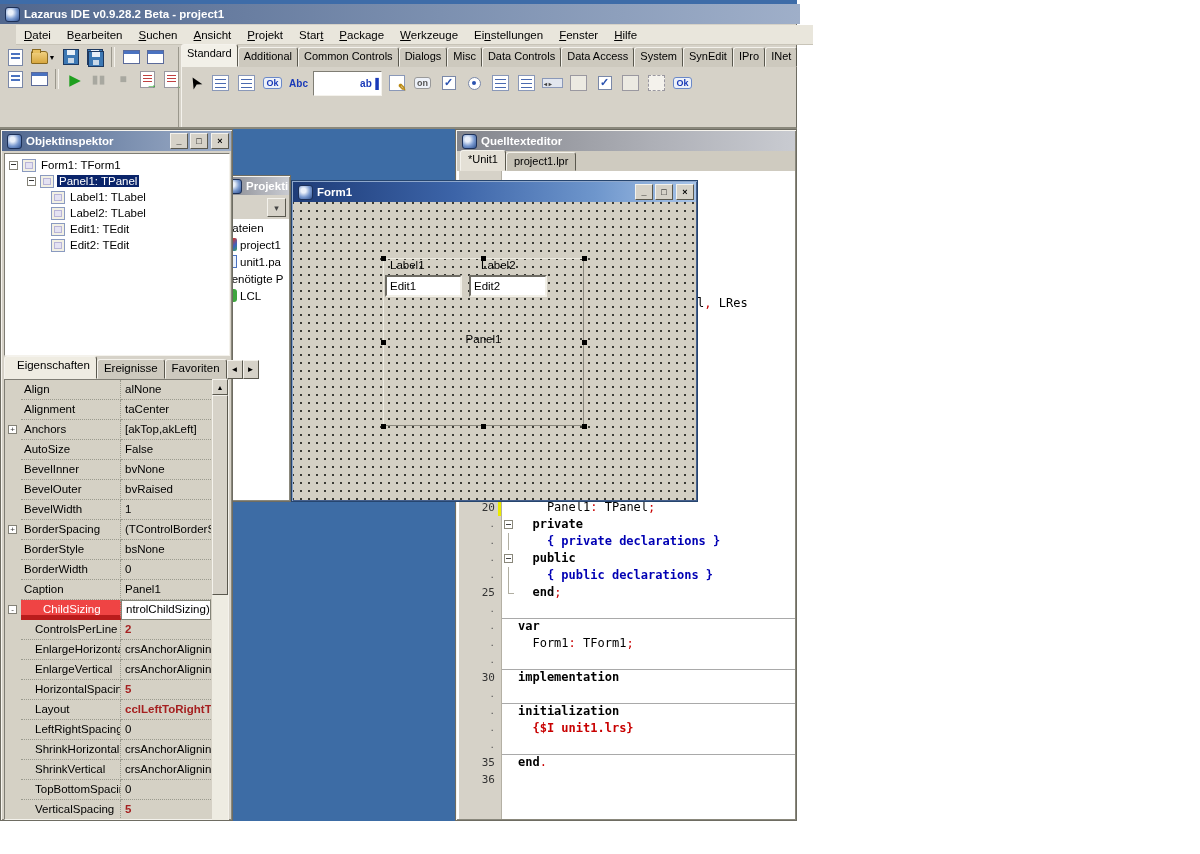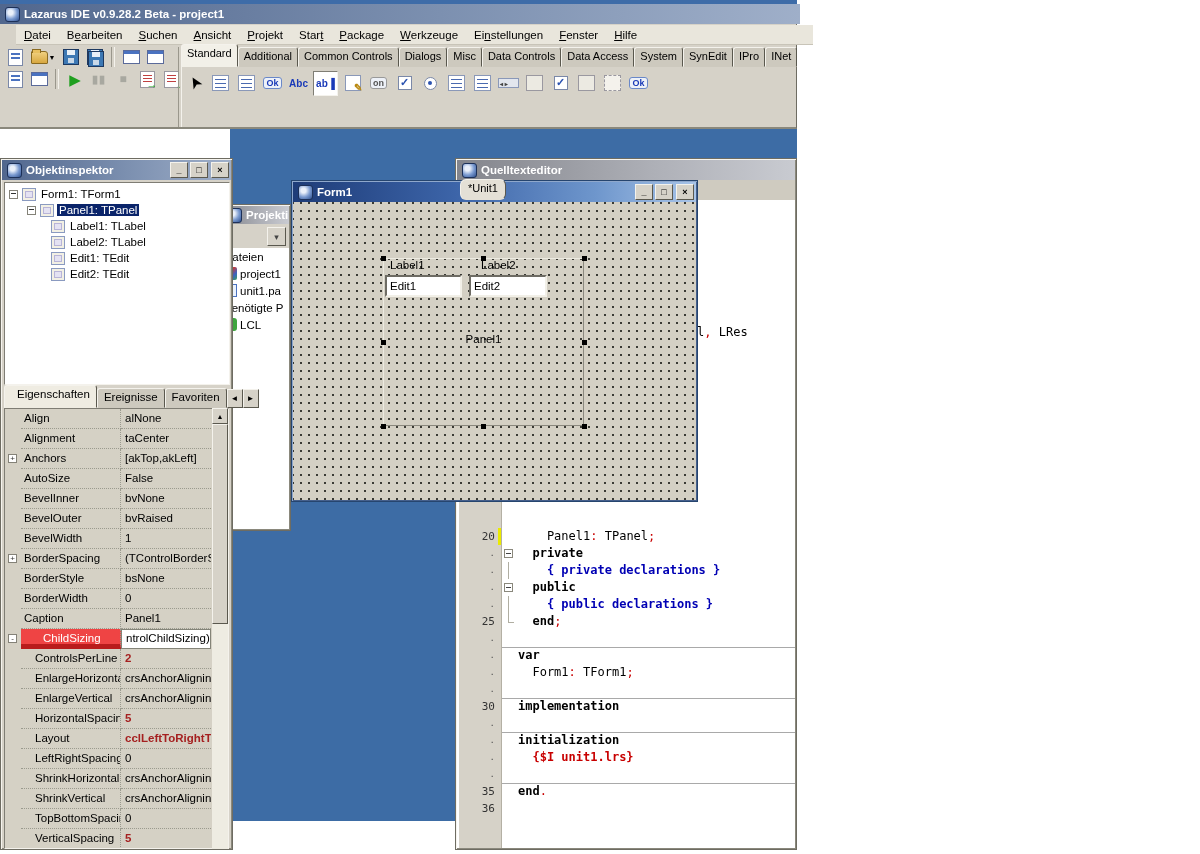--- a/index.html
+++ b/index.html
@@ -1,20 +1,20 @@
 <!DOCTYPE html>
 <html><head>
 <meta charset="utf-8">
 <style>
   html,body{margin:0;padding:0;background:#fff;}
   #root{position:relative;width:1200px;height:854px;background:#fff;overflow:hidden;
         font-family:"Liberation Sans",sans-serif;-webkit-font-smoothing:none;}
   .abs{position:absolute;}
   .raised{border:1px solid;border-color:#F4F2EC #5A584E #5A584E #F4F2EC;}
-  .w-frame{border:1px solid #6E6C62;box-shadow:inset 1px 1px 0 #F6F4EE, inset -1px -1px 0 #8A887C;background:#D6D2C8;margin-top:29px;}
+  .w-frame{border:1px solid #6E6C62;box-shadow:inset 1px 1px 0 #F6F4EE, inset -1px -1px 0 #8A887C;background:#D6D2C8;}
   .titlebar{height:20px;display:flex;align-items:center;color:#fff;font-size:11.5px;font-weight:bold;
             padding-left:3px;overflow:hidden;white-space:nowrap;}
   .tb-active{background:linear-gradient(90deg,#1E3C78 0%,#3C64A8 40%,#6E96CC 75%,#A8C4E8 100%);}
   .tb-main{background:linear-gradient(90deg,#51678E 0%,#7C90B0 55%,#9FAFC9 100%);}
   .tb-gray{background:linear-gradient(90deg,#83858C 0%,#AFB1B8 60%,#C9CBD1 100%);}
   .tb-icon{width:13px;height:13px;border-radius:3px;margin:0 4px 0 2px;flex:none;
            background:radial-gradient(circle at 35% 35%,#EAF0FA 0 20%,#7A9AD0 55%,#2C4E8C 100%);
            border:1px solid #1C3058;}
   .cap-btn{width:16px;height:14px;margin-left:2px;background:#D6D2C8;border:1px solid;
            border-color:#F4F2EC #5A584E #5A584E #F4F2EC;color:#000;font-size:9px;font-weight:bold;
@@ -74,21 +74,21 @@
   .pal-ic .scr{width:17px;height:8px;border:1px solid #8A98B8;background:#E2E6EE;font-size:6px;color:#444;display:flex;align-items:center;justify-content:space-between;padding:0 1px;}
   .pal-ic .memo{width:14px;height:14px;border:1px solid #8A98B8;background:#fff;position:relative;}
   .pal-ic .memo:after{content:"✎";position:absolute;right:-3px;bottom:-3px;color:#B8860B;font-size:10px;}
   .pal-ic .cursor{font-size:14px;color:#000;transform:rotate(-120deg);display:inline-block;}
   
   #desktop{left:230px;top:129px;width:567px;height:692px;background:#3D6CA5;}
   
   #edwin{left:455px;top:129px;width:342px;height:692px;box-sizing:border-box;}
   #ed-tabs{position:absolute;left:1px;top:21px;right:1px;height:20px;background:#CFCBC0;display:flex;align-items:flex-end;padding-left:3px;border-bottom:1px solid #F4F2EC;}
   .ed-tab{font-size:11px;padding:2px 7px;border:1px solid;border-color:#F4F2EC #5A584E transparent #F4F2EC;border-radius:3px 3px 0 0;background:#C6C2B6;height:13px;white-space:nowrap;}
-  .ed-tab.active{background:#E4E0D6;height:15px;position:relative;z-index:2;border-radius:6px;}
+  .ed-tab.active{background:#E4E0D6;height:15px;position:relative;z-index:2;}
   #ed-content{position:absolute;left:1px;top:41px;right:1px;bottom:1px;background:#fff;overflow:hidden;}
   #ed-gutter-col{position:absolute;left:2px;top:0;width:42px;bottom:0;background:#D6D2C8;border-right:1px solid #B4B0A4;}
   .line{position:absolute;left:0;right:0;height:17px;}
   .ln-num{position:absolute;left:2px;top:0;width:36px;height:17px;text-align:right;color:#333;
           font-family:"DejaVu Sans Mono",monospace;font-size:11px;line-height:17px;}
   .ln-mark{position:absolute;left:41px;top:0;width:3px;height:17px;background:#EAEA00;}
   .ln-txt{position:absolute;left:61px;top:0;right:0;height:17px;white-space:pre;
           font-family:"DejaVu Sans Mono",monospace;font-size:12px;line-height:17px;}
   .line.divider:before{content:"";position:absolute;left:45px;right:0;top:0;border-top:1px solid #A9A9A9;}
   .foldbox{position:absolute;left:47px;top:4px;width:9px;height:9px;border:1px solid #8A887C;background:#fff;box-sizing:border-box;}
@@ -590,21 +590,21 @@
             <div class="pal-ic">
               <span class="lines"></span>
             </div>
             <div class="pal-ic">
               <span class="lines"></span>
             </div>
             <div class="pal-ic">
               <span class="boxed">Ok</span>
             </div>
             <div class="pal-ic" style="font-size: 10px;">Abc</div>
-            <div class="pal-ic sel" style="font-size: 10px;">ab▐</div>
+            <div class="pal-ic sel" style="font-size: 10px; padding-left: 44px;">ab▐</div>
             <div class="pal-ic">
               <span class="memo"></span>
             </div>
             <div class="pal-ic">
               <span class="boxed" style="color: rgb(85, 85, 85); border-color: rgb(153, 153, 153);">on</span>
             </div>
             <div class="pal-ic">
               <span class="chk">✓</span>
             </div>
             <div class="pal-ic">

